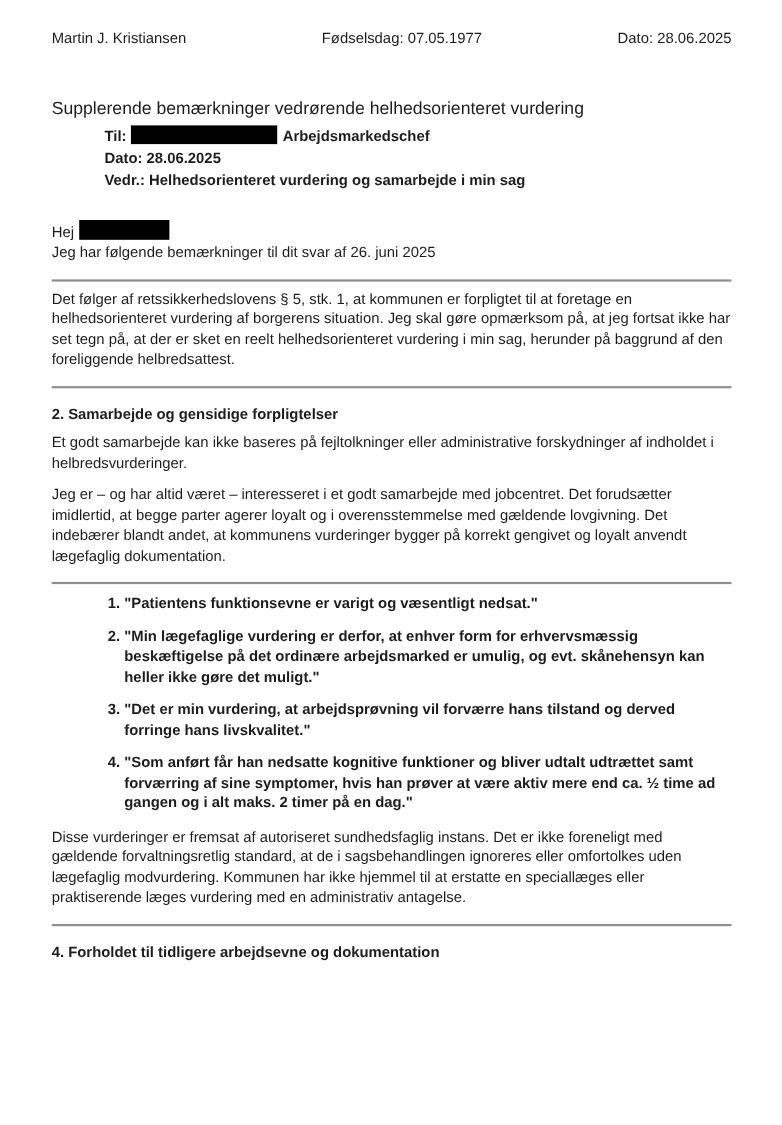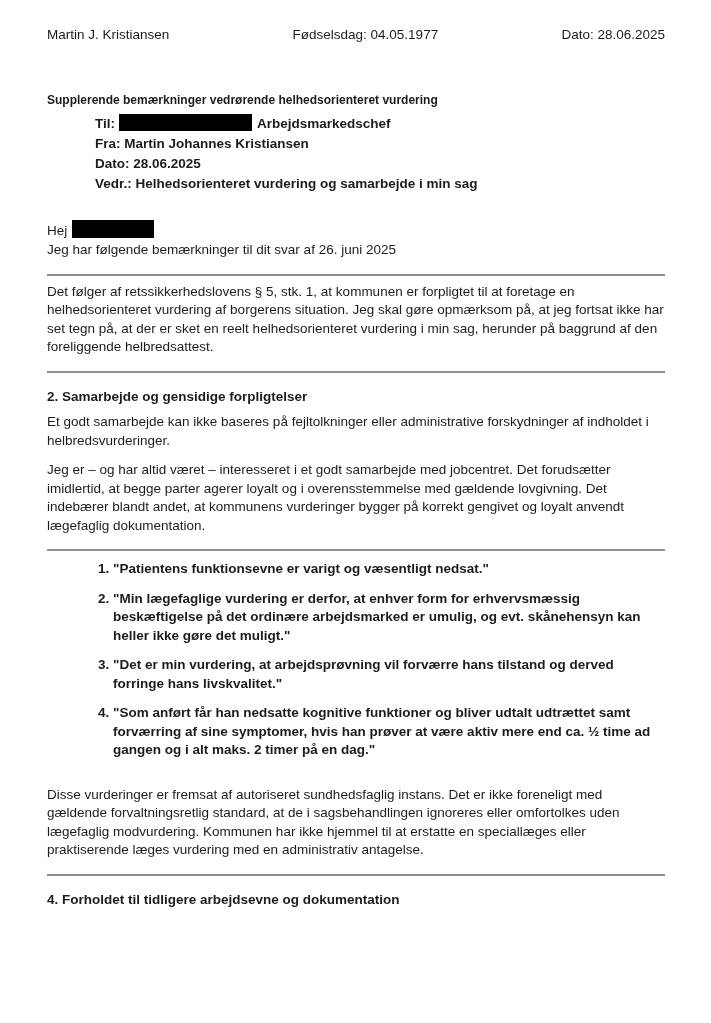--- a/index.html
+++ b/index.html
@@ -16,22 +16,22 @@
     line-height: 18.5px;
     padding: 26px 46px 0 47px;
   }
   .doc-header {
     display: flex;
     justify-content: space-between;
     align-items: baseline;
     gap: 40px;
   }
   .title {
-    font-size: 12px;
-    font-weight: bold;
+    font-size: 16px;
+    font-weight: normal;
     margin: 46px 0 0 0;
   }
   .meta { margin-top: 5px; font-weight: bold; }
   .meta-line { line-height: 20px; margin-left: 48px; }
   .redact {
     display: inline-block;
     background: #000000;
     vertical-align: text-bottom;
   }
   .redact-to { width: 133px; height: 17px; margin: 0 5px 0 4px; }
@@ -51,40 +51,39 @@
   }
   .para { margin: 7px 0 0 0; }
   .para + .para { margin-top: 11px; }
   .quote-list {
     margin: 9px 0 0 0;
     padding: 0 0 0 66px;
     font-weight: bold;
   }
   .quote-list li { margin-bottom: 11px; }
   .quote-list li:last-child { margin-bottom: 0; }
-  .closing { margin-top: 26px; }
+  .closing { margin-top: 12px; }
 </style>
 </head>
 <body>
 
 <div class="page">
 
   <div class="doc-header">
     <span>Martin J. Kristiansen</span>
-    <span>Fødselsdag: 04.05.1977</span>
+    <span>Fødselsdag: 07.05.1977</span>
     <span>Dato: 28.06.2025</span>
   </div>
 
   <div class="title">Supplerende bemærkninger vedrørende helhedsorienteret vurdering</div>
 
   <div class="meta">
     <div class="meta-line">
       <span>Til:</span><span class="redact redact-to"></span><span>Arbejdsmarkedschef</span>
     </div>
-    <div class="meta-line">Fra: Martin Johannes Kristiansen</div>
     <div class="meta-line">Dato: 28.06.2025</div>
     <div class="meta-line">Vedr.: Helhedsorienteret vurdering og samarbejde i min sag</div>
   </div>
 
   <div class="greeting">
     <div class="greeting-line">
       <span>Hej</span><span class="redact redact-hej"></span>
     </div>
     <div>Jeg har følgende bemærkninger til dit svar af 26. juni 2025</div>
   </div>

